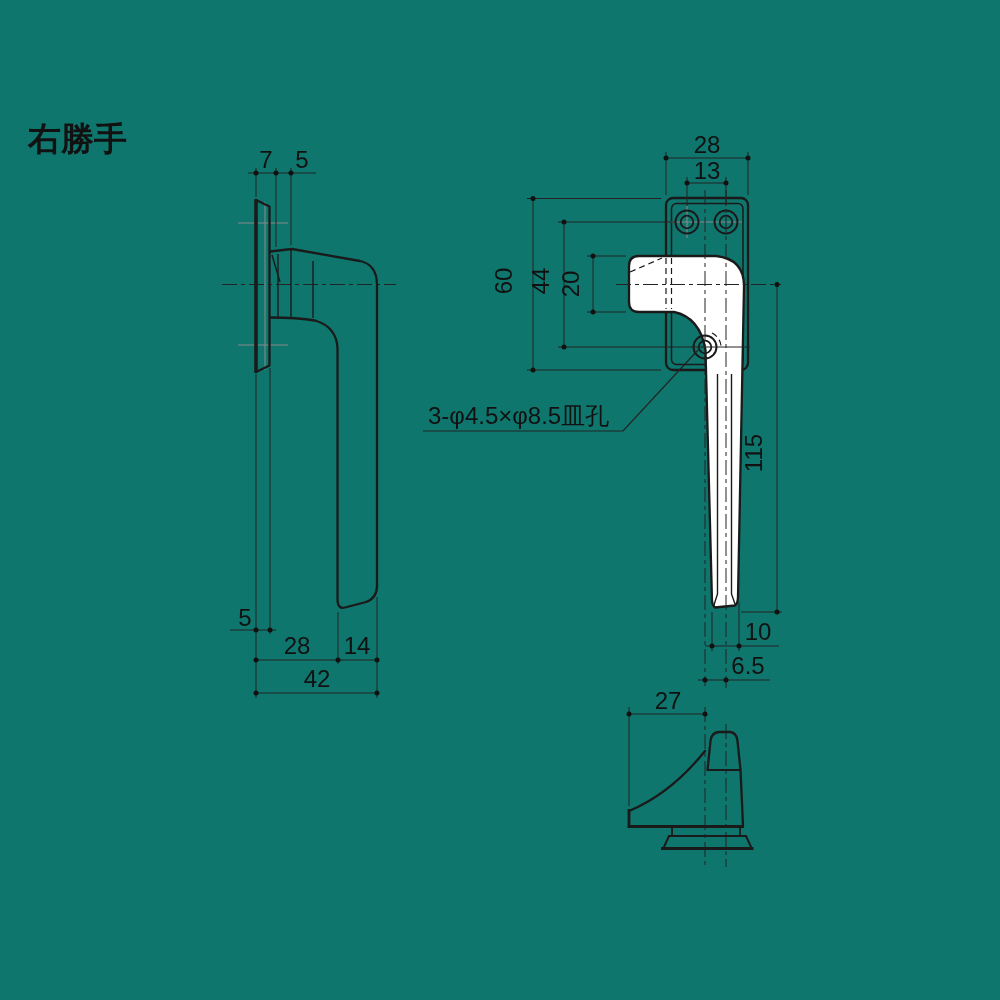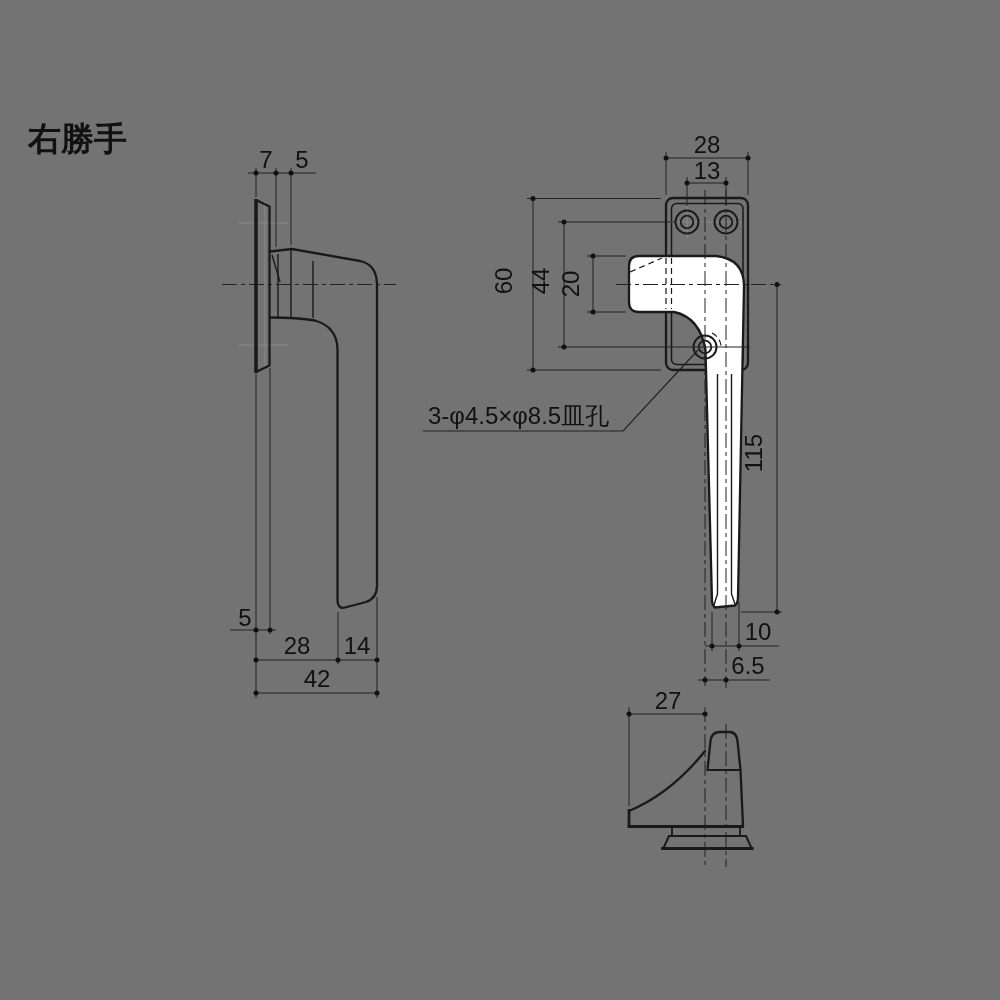--- a/index.html
+++ b/index.html
@@ -1,16 +1,16 @@
 <!DOCTYPE html>
 <html><head>
 <meta charset="utf-8">
 <style>
   html,body{margin:0;padding:0;background:#ffffff;}
-  .stage{position:relative;width:1000px;height:1000px;background:#737373;overflow:hidden;
+  .stage{position:relative;width:1000px;height:1000px;background:#0f766e;overflow:hidden;
          font-family:"Liberation Sans",sans-serif;}
   svg{display:block;}
   .outline{stroke:#1a1a1a;stroke-width:2.3;fill:none;stroke-linecap:round;stroke-linejoin:round;}
   .outline-fill{stroke:#1a1a1a;stroke-width:2.3;fill:#ffffff;stroke-linejoin:round;}
   .thick{stroke:#1a1a1a;stroke-width:3.5;fill:none;stroke-linecap:butt;}
   .inner{stroke:#1a1a1a;stroke-width:1.5;fill:none;stroke-linejoin:round;}
   .contour{stroke:#1a1a1a;stroke-width:1.4;fill:none;}
   .dim{stroke:#222222;stroke-width:1;fill:none;}
   .axis{stroke:#888888;stroke-width:1.1;fill:none;}
   .centerline{stroke:#222222;stroke-width:1;fill:none;stroke-dasharray:15 4 4 4;}

